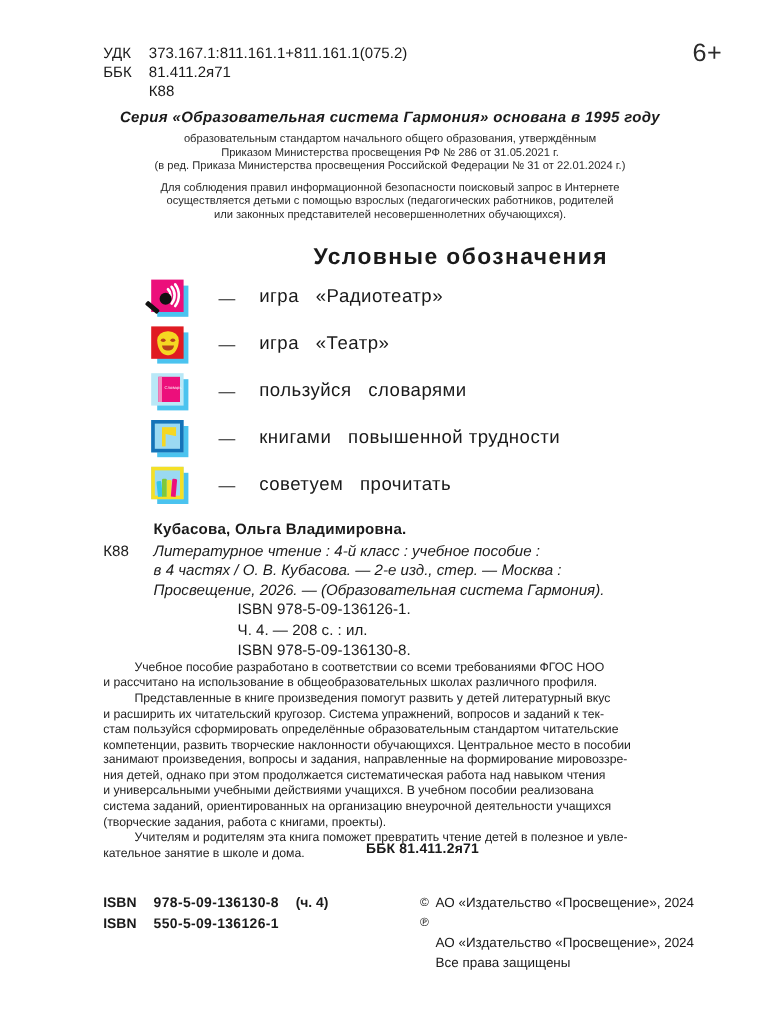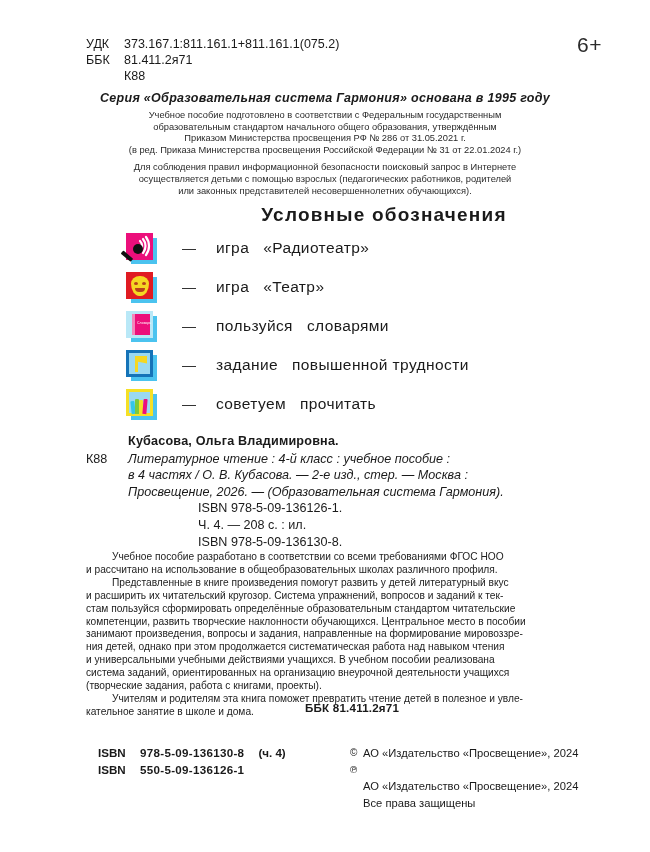--- a/index.html
+++ b/index.html
@@ -318,21 +318,21 @@
     height: 70px;
   }
   .isbn-block {
     position: absolute;
     left: 86px;
     top: 0;
     font-size: 11.6px;
     font-weight: bold;
     line-height: 16.5px;
   }
-  .isbn-row { display: flex; margin-left: 12px; }
+  .isbn-row { display: flex; }
   .isbn-lbl { width: 42px; flex: 0 0 42px; }
   .isbn-val { letter-spacing: 0.3px; }
   .isbn-part { margin-left: 14px; }
 
   .copyright-block {
     position: absolute;
     left: 350px;
     top: 0;
     font-size: 11.2px;
     line-height: 16.5px;
@@ -358,21 +358,20 @@
     <div class="code-row">
       <span class="code-label">ББК</span>
       <span class="code-value">81.411.2я71</span>
     </div>
     <div class="code-k88">К88</div>
   </div>
 
   <div class="series-line">Серия «Образовательная система Гармония» основана в 1995 году</div>
 
   <div class="notice">
-    <div>Учебное пособие подготовлено в соответствии с Федеральным государственным</div>
     <div>образовательным стандартом начального общего образования, утверждённым</div>
     <div>Приказом Министерства просвещения РФ № 286 от 31.05.2021 г.</div>
     <div>(в ред. Приказа Министерства просвещения Российской Федерации № 31 от 22.01.2024 г.)</div>
     <div class="gap"></div>
     <div>Для соблюдения правил информационной безопасности поисковый запрос в Интернете</div>
     <div>осуществляется детьми с помощью взрослых (педагогических работников, родителей</div>
     <div>или законных представителей несовершеннолетних обучающихся).</div>
   </div>
 
   <div class="legend-title">Условные   обозначения</div>
@@ -430,21 +429,21 @@
     <div class="legend-row">
       <span class="legend-icon-cell">
         <span class="ic ic-flag">
           <span class="shadow"></span>
           <span class="face"></span>
           <span class="flag-pole"></span>
           <span class="flag-cloth"></span>
         </span>
       </span>
       <span class="legend-dash">—</span>
-      <span class="legend-text"><span>задание</span><span class="sp"></span><span class="sp"></span><span>повышенной   трудности</span></span>
+      <span class="legend-text"><span>книгами</span><span class="sp"></span><span class="sp"></span><span>повышенной   трудности</span></span>
     </div>
 
     <div class="legend-row">
       <span class="legend-icon-cell">
         <span class="ic ic-books">
           <span class="shadow"></span>
           <span class="face"></span>
           <span class="bk b1"></span>
           <span class="bk b2"></span>
           <span class="bk b3"></span>

